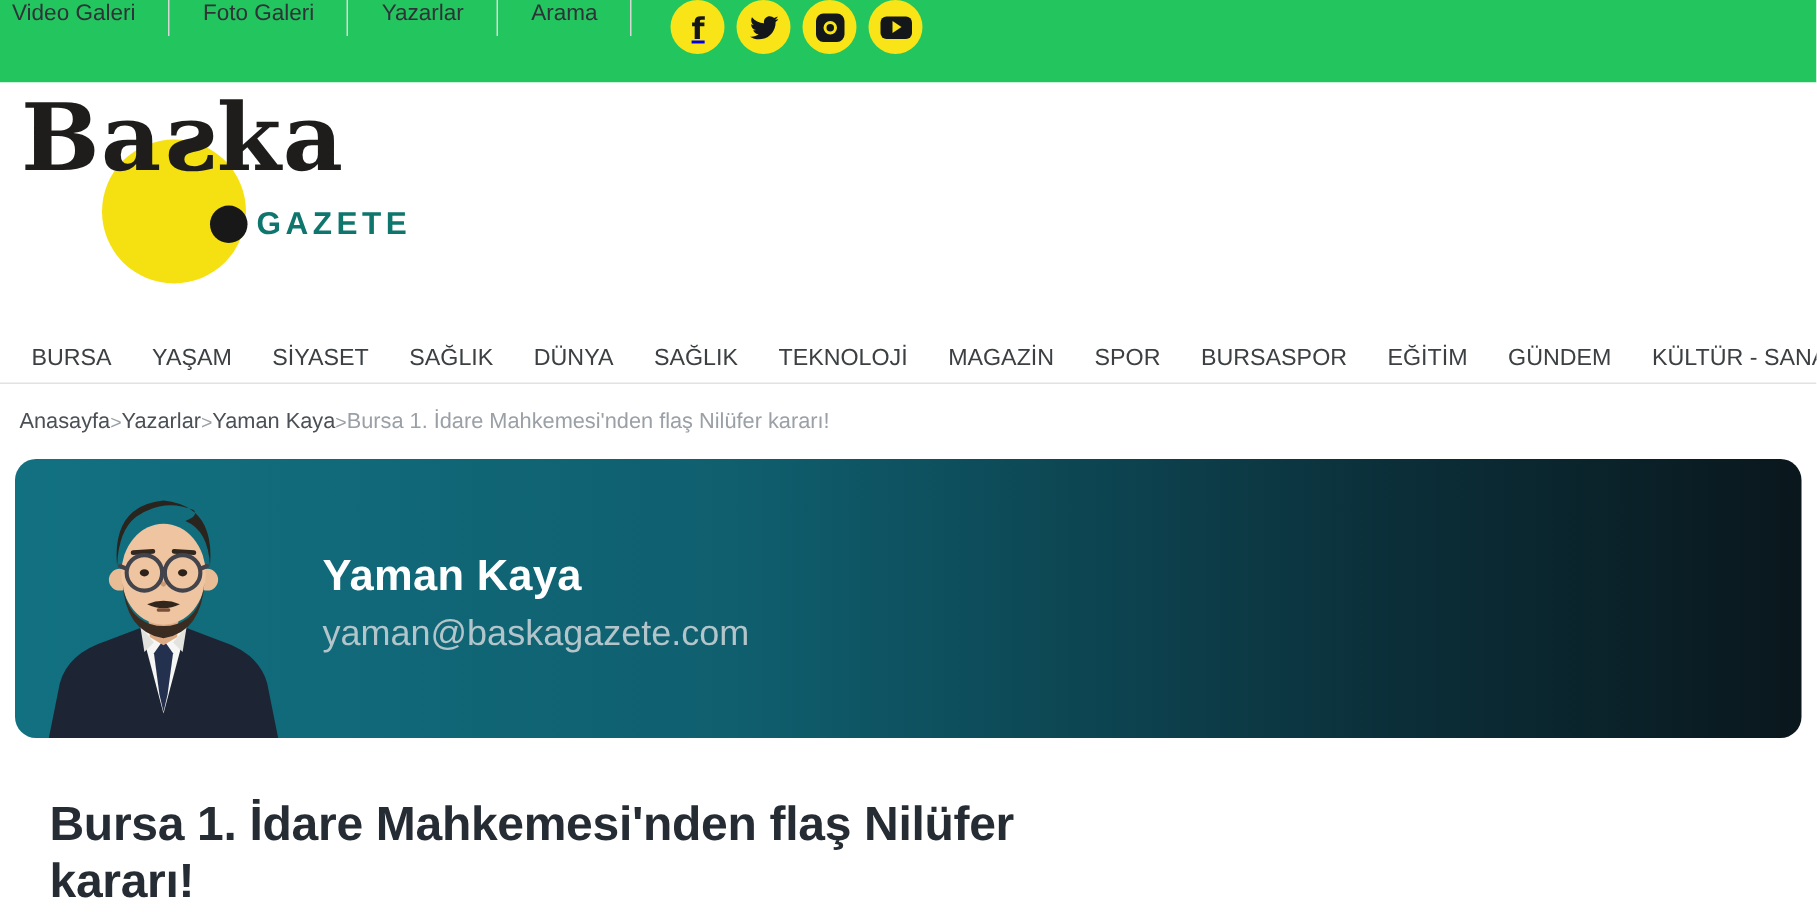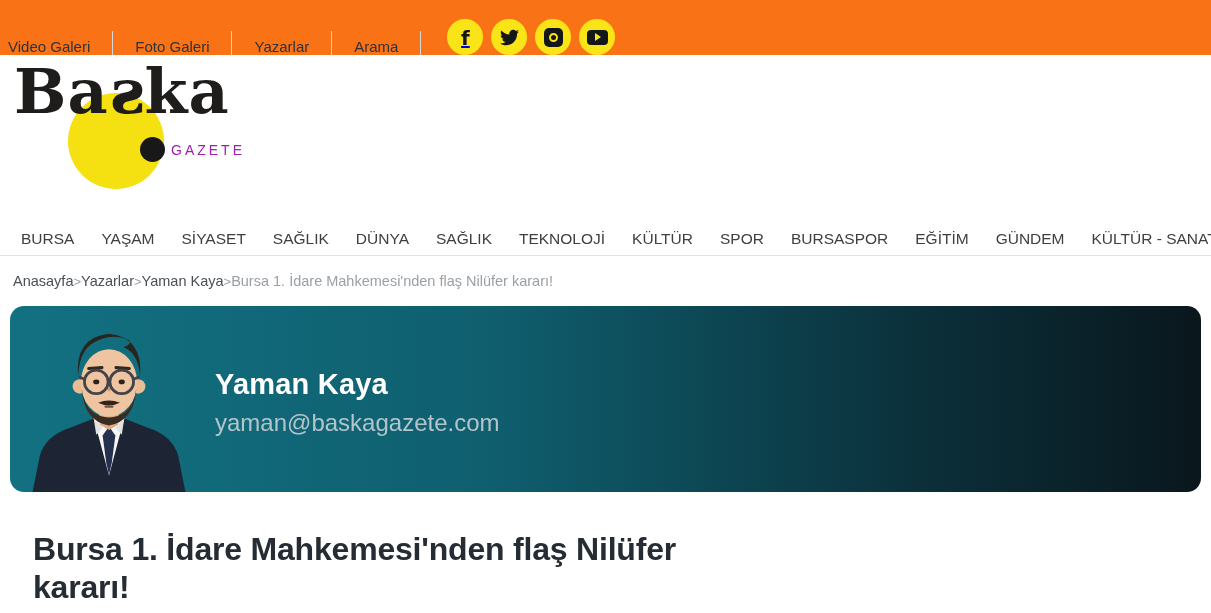--- a/index.html
+++ b/index.html
@@ -1,22 +1,22 @@
 <!DOCTYPE html>
 <html><head>
 <meta charset="utf-8">
 <style>
   * { margin: 0; padding: 0; box-sizing: border-box; }
   html, body { width: 1211px; background: #fff; font-family: "Liberation Sans", sans-serif; }
   body { height: 613px; overflow: hidden; }
 
   
   .topbar {
-    height: 55px; background: #f97316;
-    display: flex; align-items: flex-end; padding-left: 8px;
+    height: 55px; background: #22c55e;
+    display: flex; align-items: flex-start; padding-left: 8px;
   }
   .topbar a.tlink {
     color: #2f3237; text-decoration: none; font-size: 15px;
     padding: 0 22px; white-space: nowrap;
   }
   .topbar a.tlink:first-child { padding-left: 0; }
   .tsep { width: 1px; height: 24px; background: #d8d8d8; }
   .socials { display: flex; align-items: center; gap: 8px; margin-left: 26px; }
   .soc {
     width: 36px; height: 36px; border-radius: 50%; background: #f9e517;
@@ -50,21 +50,21 @@
     font-family: "DejaVu Serif", serif; font-weight: 600;
     font-size: 62px; color: #1e1d1b; letter-spacing: 1px;
   }
   .logo-word .flip { display: inline-block; transform: scaleX(-1); }
   .logo-sub {
     position: absolute; left: 128px; top: 74px;
     display: flex; align-items: center; gap: 6px;
   }
   .logo-dot { width: 25px; height: 25px; border-radius: 50%; background: #181818; }
   .logo-sub-text {
-    font-size: 14px; letter-spacing: 3px; color: #a21caf; font-weight: 400;
+    font-size: 21px; letter-spacing: 3px; color: #0f766e; font-weight: 700;
   }
 
   
   .nav {
     height: 56px; display: flex; align-items: center; gap: 27px;
     padding-left: 21px; border-bottom: 1px solid #e2e2e1; background: #fff;
   }
   .nav a {
     color: #3c4043; text-decoration: none; font-size: 15.5px;
     font-weight: 500; white-space: nowrap; margin-top: 22px;
@@ -144,21 +144,21 @@
 </div>
 
 <div class="nav">
   <a href="#">BURSA</a>
   <a href="#">YAŞAM</a>
   <a href="#">SİYASET</a>
   <a href="#">SAĞLIK</a>
   <a href="#">DÜNYA</a>
   <a href="#">SAĞLIK</a>
   <a href="#">TEKNOLOJİ</a>
-  <a href="#">KÜLTÜR</a>
+  <a href="#">MAGAZİN</a>
   <a href="#">SPOR</a>
   <a href="#">BURSASPOR</a>
   <a href="#">EĞİTİM</a>
   <a href="#">GÜNDEM</a>
   <a href="#">KÜLTÜR - SANAT</a>
 </div>
 
 <div class="breadcrumb">
   <a href="#">Anasayfa</a>
   <span class="bsep">&gt;</span>

